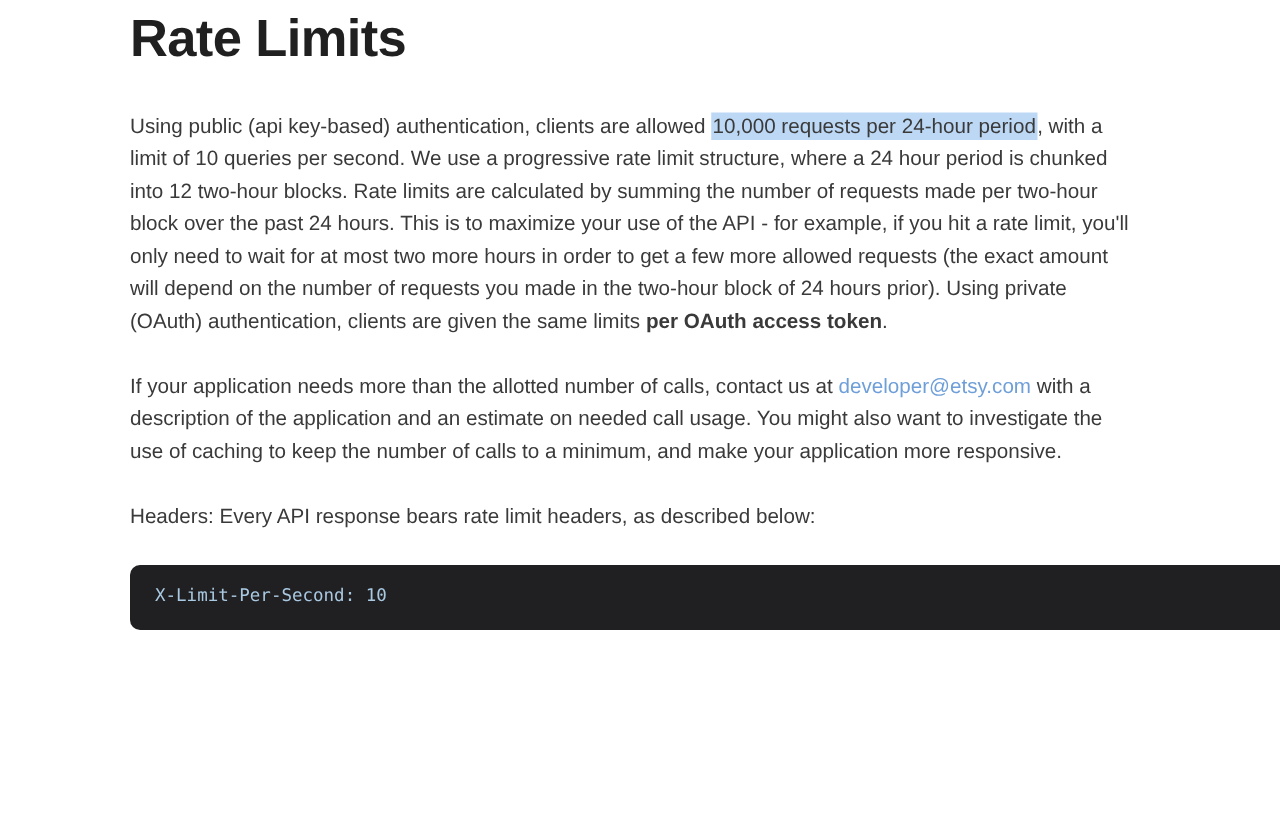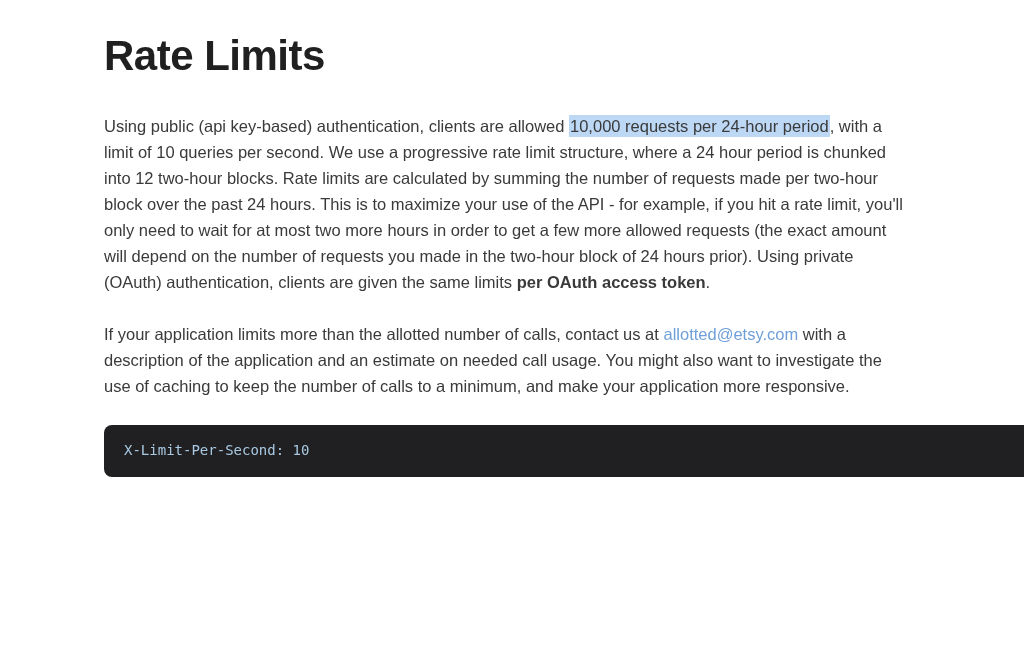--- a/index.html
+++ b/index.html
@@ -5,21 +5,21 @@
   * { margin: 0; padding: 0; box-sizing: border-box; }
   html, body {
     width: 1024px;
     height: 654px;
     background: #ffffff;
     font-family: "Liberation Sans", "DejaVu Sans", sans-serif;
     overflow: hidden;
   }
   .content {
     width: 799px;
-    padding-top: 32px;
+    padding-top: 7px;
     margin-left: 104px;
   }
   .page-title {
     font-size: 42px;
     font-weight: 700;
     letter-spacing: -0.5px;
     color: var(--heading-color, #202020);
     margin-bottom: 33px;
   }
   p.body-para {
@@ -56,20 +56,21 @@
 </style>
 </head>
 <body>
 
 <div class="content">
 
   <h1 class="page-title">Rate Limits</h1>
 
   <p class="body-para"><span>Using public (api key-based) authentication, clients are allowed </span><span class="highlight">10,000 requests per 24-hour period</span><span>, with a limit of 10 queries per second. We use a progressive rate limit structure, where a 24 hour period is chunked into 12 two-hour blocks. Rate limits are calculated by summing the number of requests made per two-hour block over the past 24 hours. This is to maximize your use of the API - for example, if you hit a rate limit, you'll only need to wait for at most two more hours in order to get a few more allowed requests (the exact amount will depend on the number of requests you made in the two-hour block of 24 hours prior). Using private (OAuth) authentication, clients are given the same limits </span><span class="bold">per OAuth access token</span><span>.</span></p>
 
-  <p class="body-para"><span>If your application limits more than the allotted number of calls, contact us at </span><a class="email-link">allotted@etsy.com</a><span> with a description of the application and an estimate on needed call usage. You might also want to investigate the use of caching to keep the number of calls to a minimum, and make your application more responsive.</span></p>
+  <p class="body-para"><span>If your application needs more than the allotted number of calls, contact us at </span><a class="email-link">developer@etsy.com</a><span> with a description of the application and an estimate on needed call usage. You might also want to investigate the use of caching to keep the number of calls to a minimum, and make your application more responsive.</span></p>
 
+  <p class="body-para">Headers: Every API response bears rate limit headers, as described below:</p>
 
   <div class="code-block">
     <div class="code-line">X-Limit-Per-Second: 10</div>
   </div>
 
 </div>
 
 </body></html>

